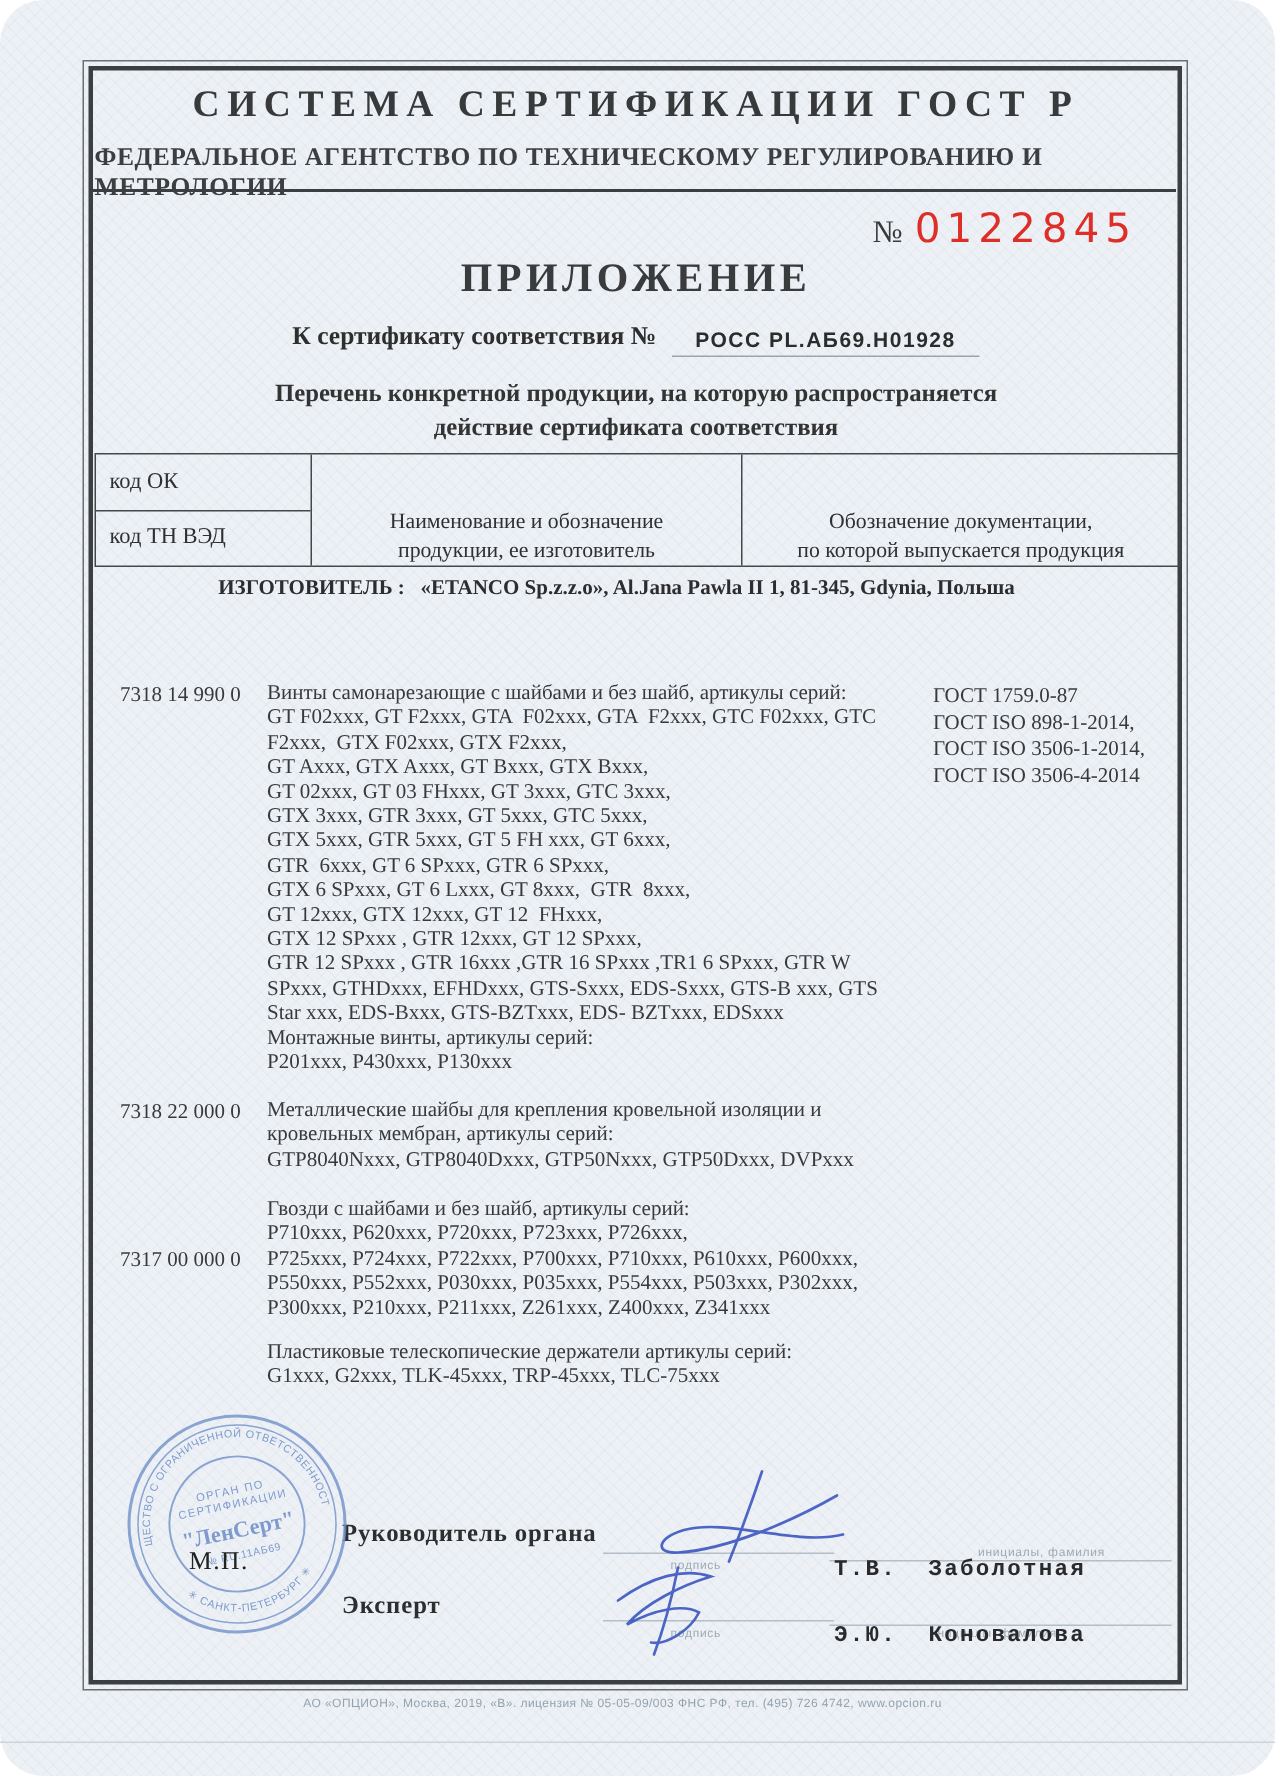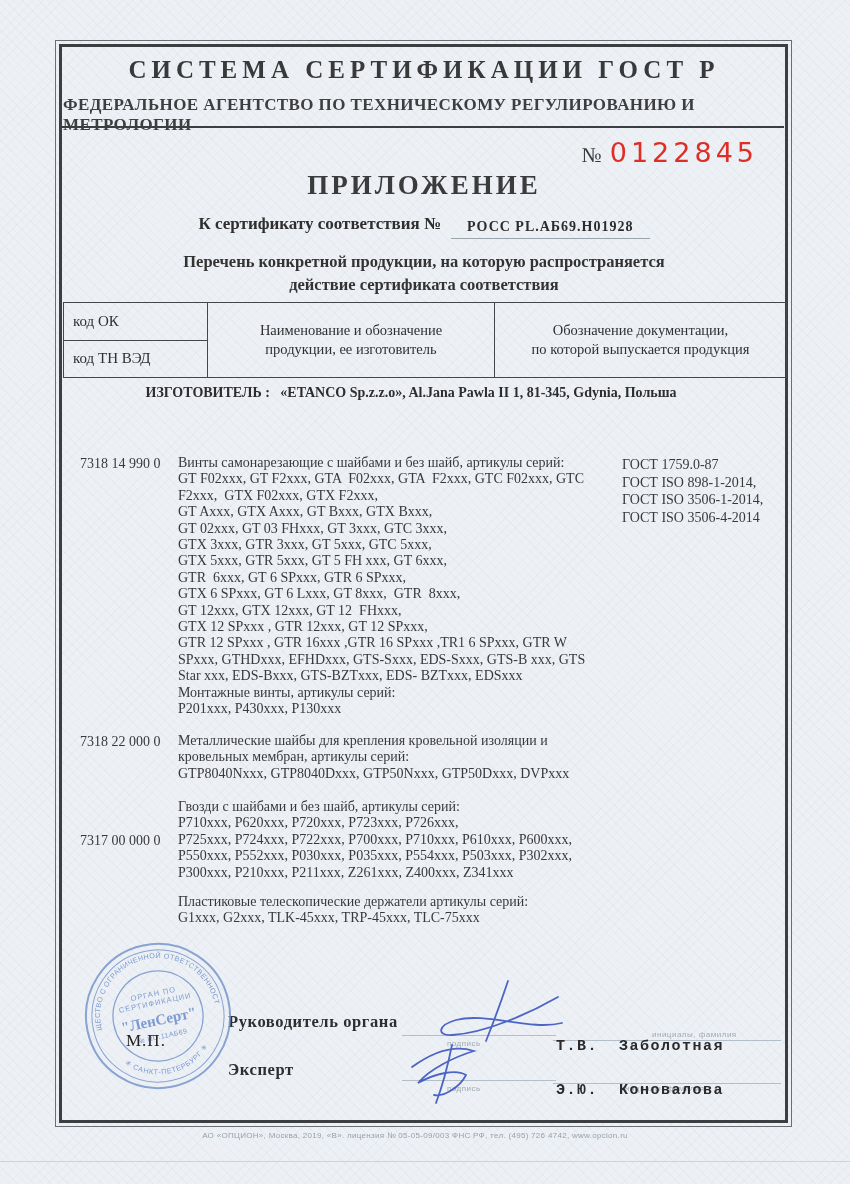--- a/index.html
+++ b/index.html
@@ -2,51 +2,51 @@
 <html><head>
 <meta charset="utf-8">
 <style>
   html,body{margin:0;padding:0;}
   body{width:850px;height:1184px;position:relative;overflow:hidden;
        font-family:"Liberation Serif",serif;color:#2e2e2e;}
   .page{position:absolute;inset:0;width:850px;height:1184px;
         background-color:#edf1f5;
         background-image:
           repeating-linear-gradient(45deg, rgba(140,165,190,.07) 0 1px, transparent 1px 6px),
-          repeating-linear-gradient(-45deg, rgba(140,165,190,.06) 0 1px, transparent 1px 7px);}
+          repeating-linear-gradient(-45deg, rgba(140,165,190,.06) 0 1px, transparent 1px 7px); border-radius: 29px;}
   
   .frame{position:absolute;left:55px;top:40px;width:735px;height:1085px;border:1px solid #6b6f72;}
   .frame-inner{position:absolute;inset:3px;border:3px solid #3c3f41;}
   .head-rule{position:absolute;left:62px;top:126px;width:722px;height:2px;background:#3c3f41;}
   
   .m-title{position:absolute;left:63px;top:56px;width:722px;text-align:center;
            font-size:25px;font-weight:bold;letter-spacing:5px;color:#38393b;}
   .m-agency{position:absolute;left:63px;top:95px;width:722px;
             font-size:17px;font-weight:bold;letter-spacing:.4px;color:#3d3e40;}
   
   .form-no{position:absolute;top:137px;right:92px;white-space:nowrap;}
   .form-no .pref{font-size:21px;color:#3a3a3a;}
   .form-no .val{font-family:"DejaVu Sans",sans-serif;font-size:27px;letter-spacing:4px;
                 color:#dd2e27;margin-left:8px;}
   .doc-title{position:absolute;left:63px;top:170px;width:722px;text-align:center;
              font-size:27px;font-weight:bold;letter-spacing:3px;color:#3a3b3d;}
   .cert-line{position:absolute;left:63px;top:214px;width:722px;text-align:center;font-size:17px;font-weight:600;}
-  .cert-line .num{display:inline-block;font-family:Liberation Serif, serif;font-size:14px;
+  .cert-line .num{display:inline-block;font-family:Liberation Sans, sans-serif;font-size:14px;
                   font-weight:bold;letter-spacing:1px;border-bottom:1px solid #9aa4ad;
                   padding:0 16px 3px;margin-left:10px;vertical-align:-2px;color:#2c2c2c;}
   .purpose{position:absolute;left:63px;width:722px;text-align:center;font-size:16.5px;font-weight:bold;color:#333;}
   .purpose.l1{top:252px;} .purpose.l2{top:275px;}
   
   .tbl{position:absolute;left:63px;top:302px;width:722px;height:74px;border:1.5px solid #45484a;
        display:grid;grid-template-columns:144px 287px auto;}
   .tbl .c1{border-right:1.5px solid #45484a;display:flex;flex-direction:column;}
   .tbl .c1 > div{flex:1;display:flex;align-items:center;padding-left:9px;font-size:15px;color:#2f3032;}
   .tbl .c1 > div:first-child{border-bottom:1.5px solid #45484a;}
   .tbl .c2{border-right:1.5px solid #45484a;}
-  .tbl .c2,.tbl .c3{display:flex;flex-direction:column;align-items:center;justify-content:center;
+  .tbl .c2,.tbl .c3{display:flex;flex-direction:column;align-items:center;justify-content:flex-end;
        text-align:center;font-size:14.5px;line-height:19px;color:#2f3032;}
   
   .manu{position:absolute;left:63px;top:385px;width:696px;text-align:center;
         font-size:14px;font-weight:bold;color:#2d2d2f;white-space:pre;}
   
   .p-code{position:absolute;left:80px;font-size:14px;color:#38393b;white-space:pre;}
   .code-0{top:456px;} .code-1{top:734px;} .code-2{top:833px;}
   .p-lines{position:absolute;left:178px;width:452px;font-size:14px;color:#38393b;}
   .p-lines > div{line-height:16.4px;white-space:pre;}
   .blk-0{top:455px;} .blk-1{top:733px;} .blk-2{top:799px;} .blk-3{top:894px;}

